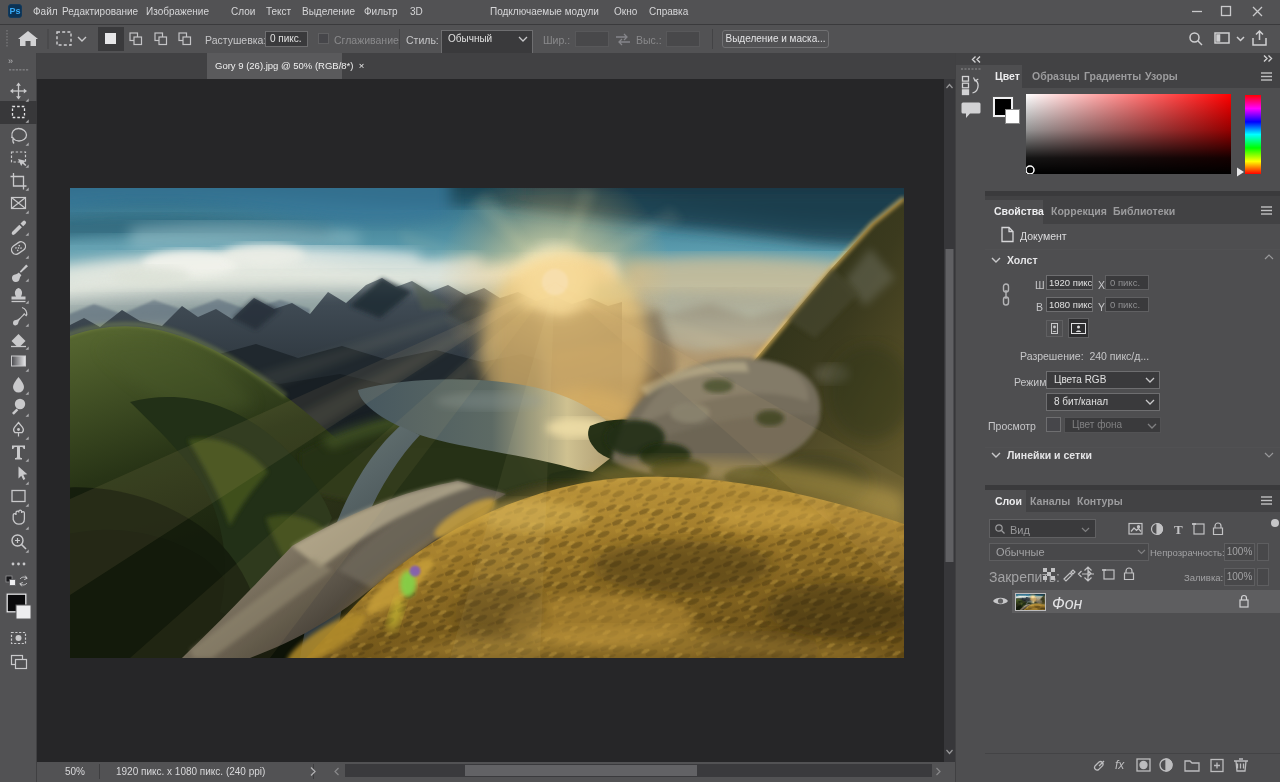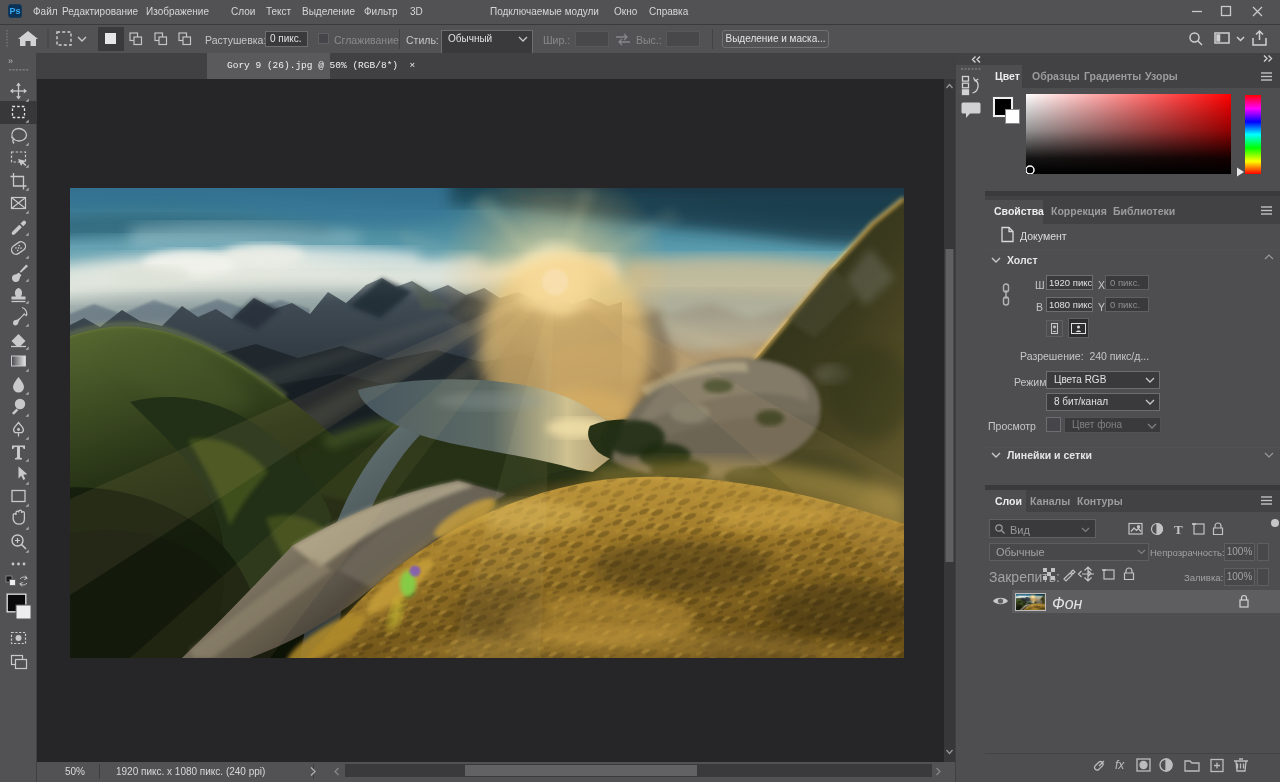--- a/index.html
+++ b/index.html
@@ -230,21 +230,21 @@
         <circle cx="18.5" cy="585" r="3" fill="#c9c9cb"></circle>
 <rect x="11.5" y="602.5" width="11" height="9" fill="none" stroke="#c9c9cb" stroke-width="1.2"></rect>
         <rect x="15.5" y="606.5" width="11" height="9" fill="#525254" stroke="#c9c9cb" stroke-width="1.2"></rect>
 </g>
   </svg>
 
   <div class="abs" style="left:13px;top:551px;width:12px;height:11px;"></div>
 </div>
 
 <div id="tabbar" class="abs">
-  <div class="tab" style="left:170px;width:123px;background:#5a5a5c;color:#f0f0f0;padding-left:20px;font-size:9.5px;font-family:Liberation Mono, monospace;">Gory 9 (26).jpg @ 50% (RGB/8*)&nbsp; ×</div>
+  <div class="tab" style="left:170px;width:135px;background:#5a5a5c;color:#f0f0f0;padding-left:8px;font-size:9.5px;">Gory 9 (26).jpg @ 50% (RGB/8*)&nbsp; ×</div>
 </div>
 
 <div id="canvas" class="abs"></div>
 
 <svg width="0" height="0" style="position:absolute">
 <symbol id="pic" viewBox="0 0 834 470">
 
 <defs>
   <clipPath id="pc">
           <rect width="834" height="470"></rect>

